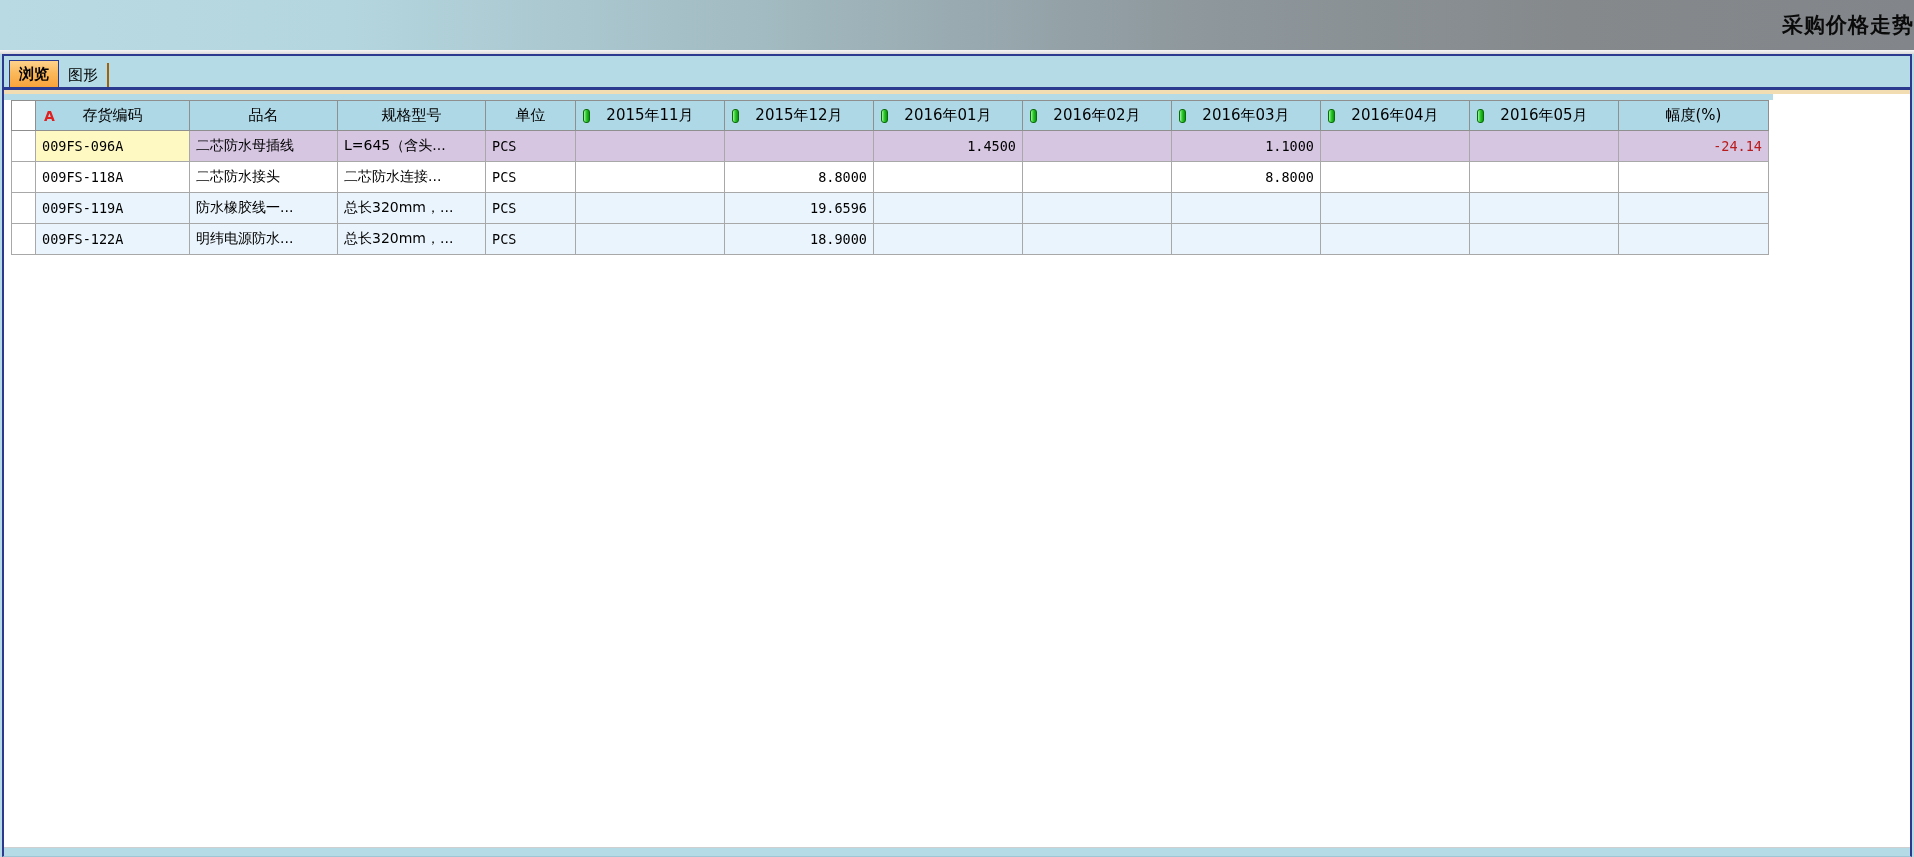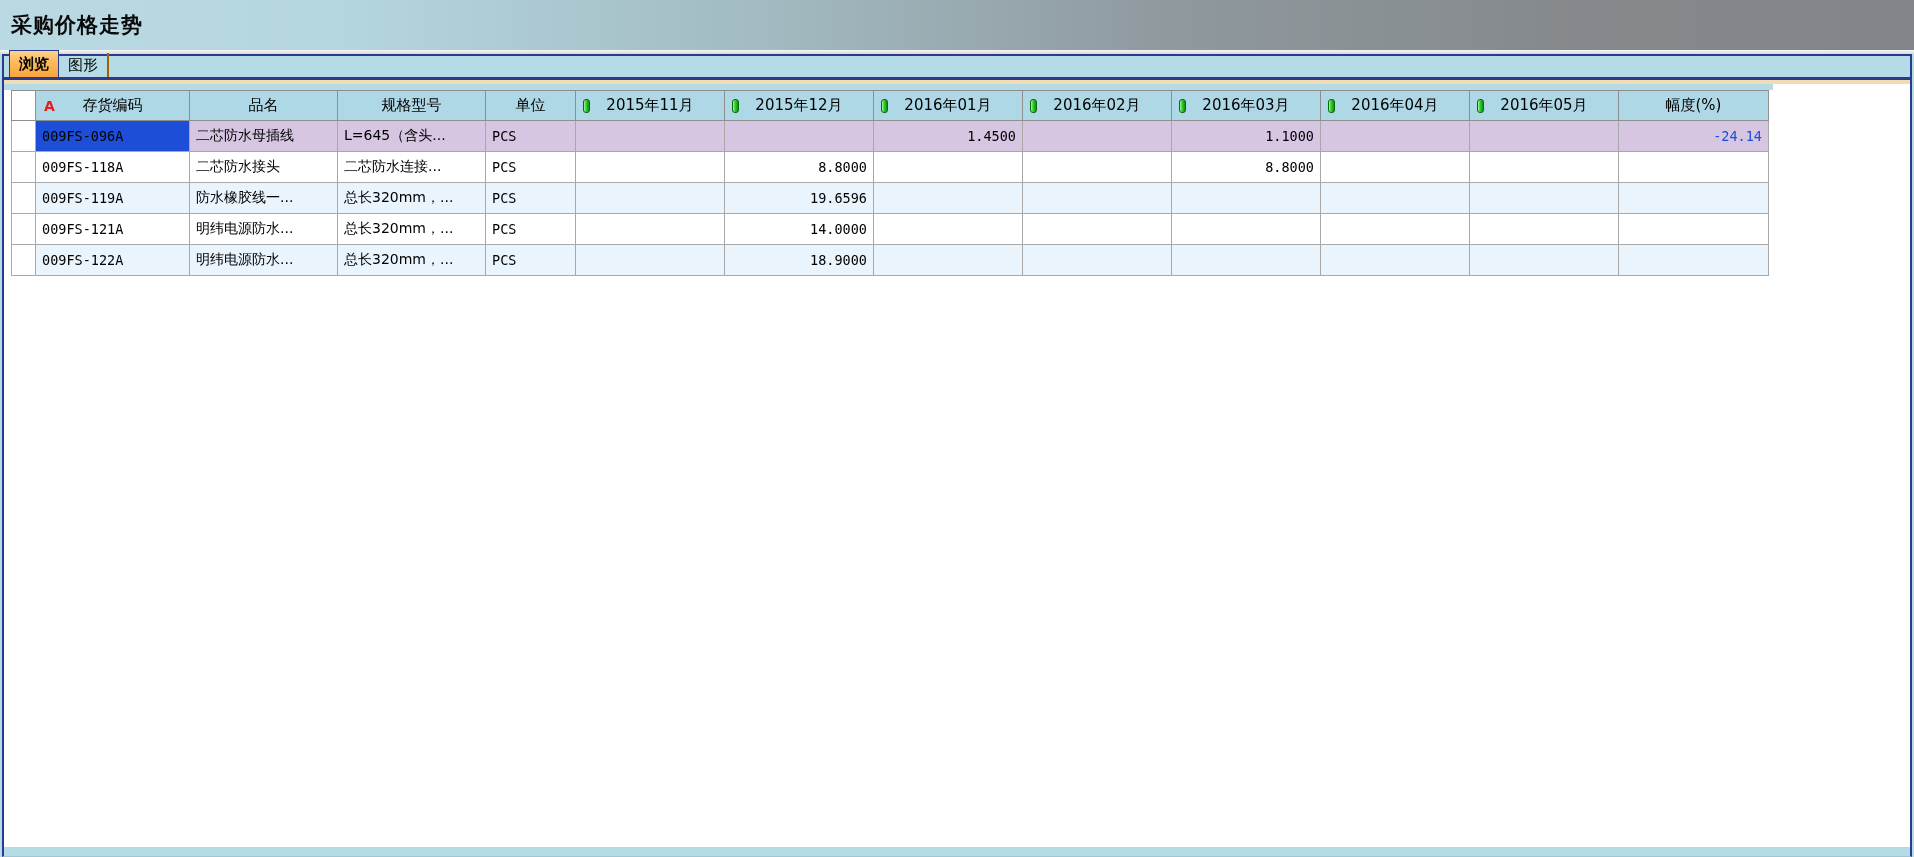--- a/index.html
+++ b/index.html
@@ -2,31 +2,31 @@
 <html><head>
 <meta charset="utf-8">
 <style>
   * { margin:0; padding:0; box-sizing:border-box; }
   html,body { width:1914px; height:857px; overflow:hidden; background:#b5dbe6;
               font-family:"DejaVu Sans", sans-serif; }
 
   
   .titlebar { height:50px;
     background:linear-gradient(to right,#badae3 0%,#b4d6df 18%,#a2bac1 40%,#8e989d 62%,#85898c 82%,#82868a 100%);
-    display:flex; align-items:center; padding-left:11px; }
+    display:flex; align-items:center; padding-left:11px;justify-content:flex-end; }
   .title { font-size:21px; font-weight:bold; color:#0a0a0a; letter-spacing:1px; }
   .silver-line { height:4px; background:linear-gradient(#f6f6f6,#d8d8d8); }
 
   
   .panel-wrap { height:803px; background:#b5dbe6; padding:0 2px; }
   .panel { height:100%; border:2px solid #2b3a8f; border-bottom:1px solid #9fc6d4;
            background:#b5dbe6; display:flex; flex-direction:column; }
 
   
-  .tabbar { height:21px; display:flex; align-items:flex-end; padding-left:5px; }
+  .tabbar { height:31px; display:flex; align-items:flex-end; padding-left:5px; }
   .tab { display:flex; align-items:center; padding:0 9px; font-size:15px; color:#000;
          height:24px; cursor:default; }
   .tab.active { height:27px; background:linear-gradient(#fdd28c,#fbb95c 45%,#f9a43b);
                 border:1px solid #2b3a8f; border-bottom:none; font-weight:bold; }
   .tab.inactive { border-right:2px solid #a16207; }
   .hline-navy { height:3px; background:#2b3a8f; }
   .hline-tan  { height:4px; background:#f2ddb2; }
 
   
   .content { flex:1; background:#ffffff; overflow:hidden; }
@@ -38,24 +38,24 @@
                font-size:14px; color:#000; background:#fff; }
   table.grid th { height:30px; background:#afd8e6; border:1px solid #8f8f8f;
                   font-weight:normal; font-size:15px; text-align:center;
                   position:relative; white-space:nowrap; overflow:hidden; }
   table.grid td { height:31px; border:1px solid #a8a8a8; padding:0 6px;
                   white-space:nowrap; overflow:hidden; background:#fff; }
   th.sel-h, td.sel-c { background:#ffffff !important; }
   td.txt  { text-align:left; }
   td.num  { text-align:right; font-family:"DejaVu Sans Mono", monospace; font-size:13.5px; }
   td.mono { font-family:"DejaVu Sans Mono", monospace; font-size:13.5px; }
-  td.red  { color:#1d4ed8; }
+  td.red  { color:#b91c1c; }
   tr.striped  td { background:#eaf4fc; }
   tr.selected td { background:#d6c6e2; }
-  tr.selected td.cell-code { background:#1d4ed8;margin-top:48px; }
+  tr.selected td.cell-code { background:#fef9c3;margin-top:48px; }
   tr.selected td.sel-c { background:#ffffff; }
 
   
   .green-pill { position:absolute; left:7px; top:50%; transform:translateY(-50%);
     width:7px; height:14px; border:1px solid #0a6b0a; border-radius:3px;
     background:linear-gradient(to right,#a8f7a8,#2ecc2e 45%,#0d930d); }
   .sort-a { position:absolute; left:8px; top:50%; transform:translateY(-50%);
     color:#e01f1f; font-weight:bold; font-size:14px; font-style:normal; }
 
   .bottomstrip { height:9px; background:#b5dbe6; border-top:1px solid #cfcfcf; }
@@ -153,35 +153,20 @@
                 <td class="txt mono">PCS</td>
                 <td class="num"></td>
                 <td class="num">19.6596</td>
                 <td class="num"></td>
                 <td class="num"></td>
                 <td class="num"></td>
                 <td class="num"></td>
                 <td class="num"></td>
                 <td class="num red"></td>
               </tr>
-              <tr>
-                <td class="sel-c"></td>
-                <td class="txt mono cell-code">009FS-121A</td>
-                <td class="txt">明纬电源防水...</td>
-                <td class="txt">总长320mm，...</td>
-                <td class="txt mono">PCS</td>
-                <td class="num"></td>
-                <td class="num">14.0000</td>
-                <td class="num"></td>
-                <td class="num"></td>
-                <td class="num"></td>
-                <td class="num"></td>
-                <td class="num"></td>
-                <td class="num red"></td>
-              </tr>
               <tr class="striped">
                 <td class="sel-c"></td>
                 <td class="txt mono cell-code">009FS-122A</td>
                 <td class="txt">明纬电源防水...</td>
                 <td class="txt">总长320mm，...</td>
                 <td class="txt mono">PCS</td>
                 <td class="num"></td>
                 <td class="num">18.9000</td>
                 <td class="num"></td>
                 <td class="num"></td>

